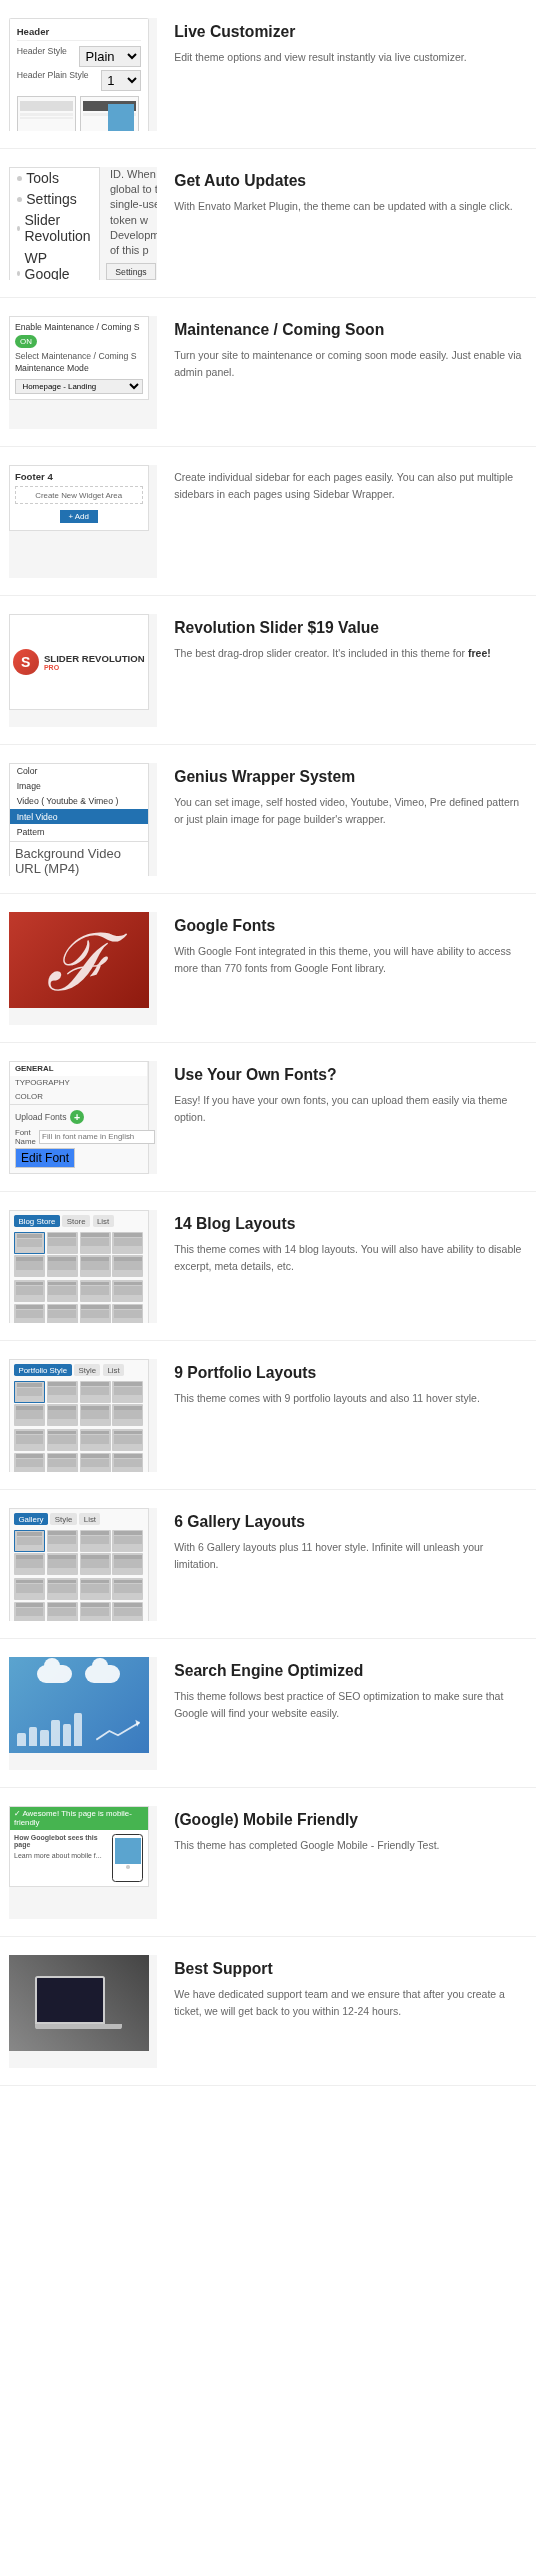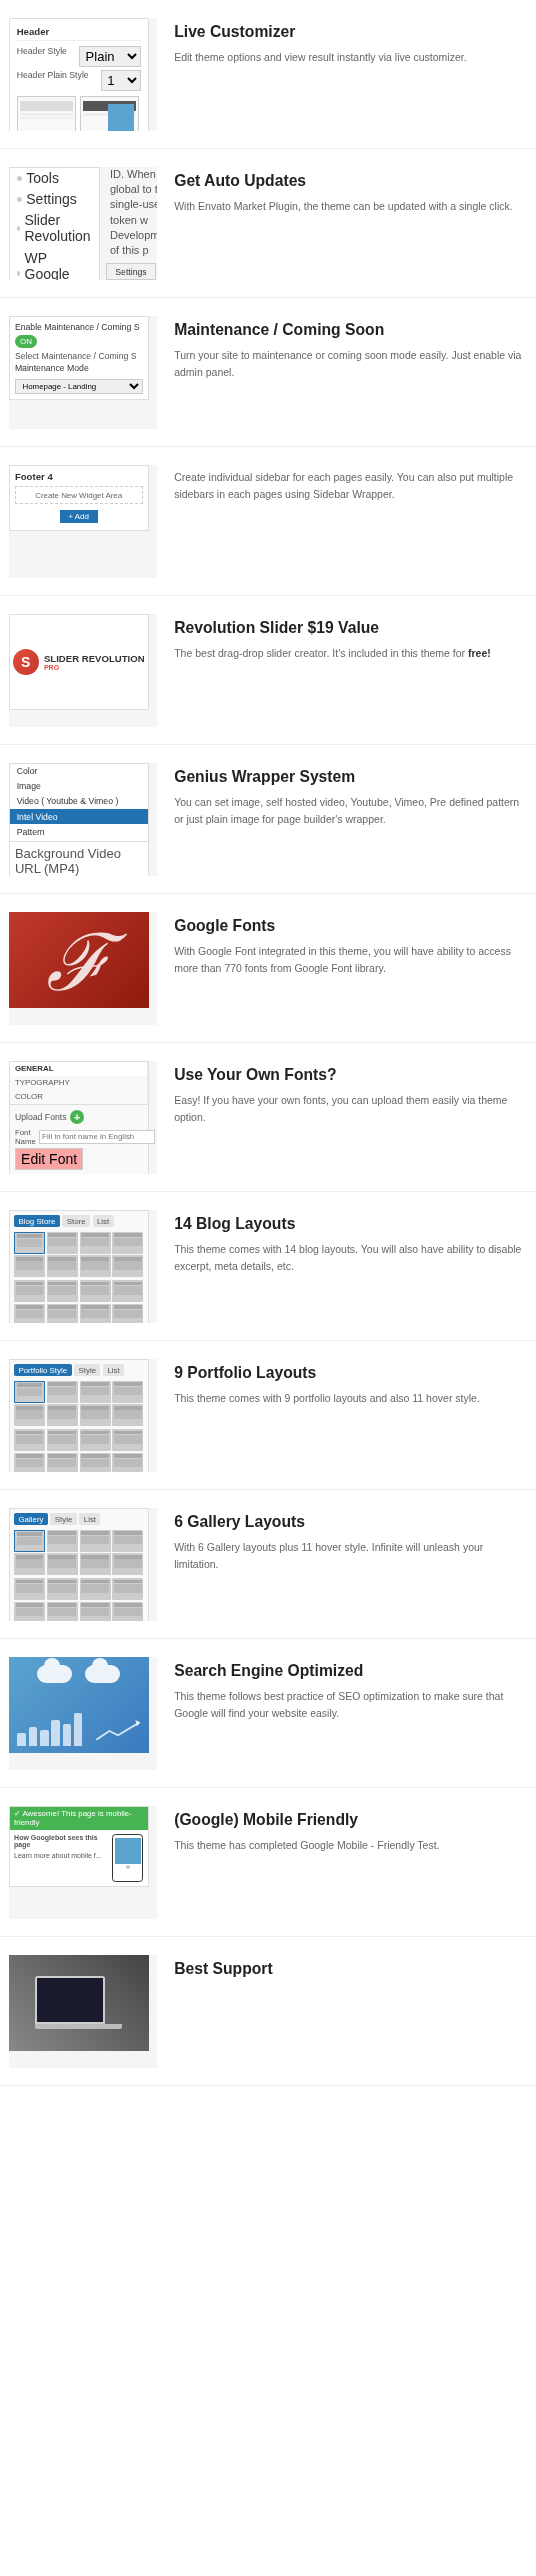--- a/index.html
+++ b/index.html
@@ -344,23 +344,23 @@
       margin-bottom: 2.6px;
     }
     .cf-field-row label { font-size: 7.9px; color: #555; width: 48px; }
     .cf-field-row input {
       flex: 1;
       font-size: 7.9px;
       border: 0.9px solid #ccc;
       padding: 1.7px;
     }
     .edit-font-btn {
-      background: #fca5a5;
+      background: #3b82f6;
       border: 0.9px solid #ccc;
-      font-size: 14px;
+      font-size: 12px;
       padding: 1.7px 5.2px;
     }
 
     
     .layout-panel {
       background: #f9f9f9;
       width: 140px;
       border: 0.9px solid #ddd;
       padding: 4.4px;
     }
@@ -1079,16 +1079,17 @@
       <div class="support-bg">
         <div>
           <div class="laptop-shape"></div>
           <div class="laptop-base"></div>
         </div>
       </div>
     </div>
       </div>
       <div class="feature-text">
         <h3>Best Support</h3>
+        <p>We have dedicated support team and we ensure that after you create a ticket, we will get back to you within 12-24 hours.</p>
       </div>
     </div>
   </div>
 
 
 </body></html>

